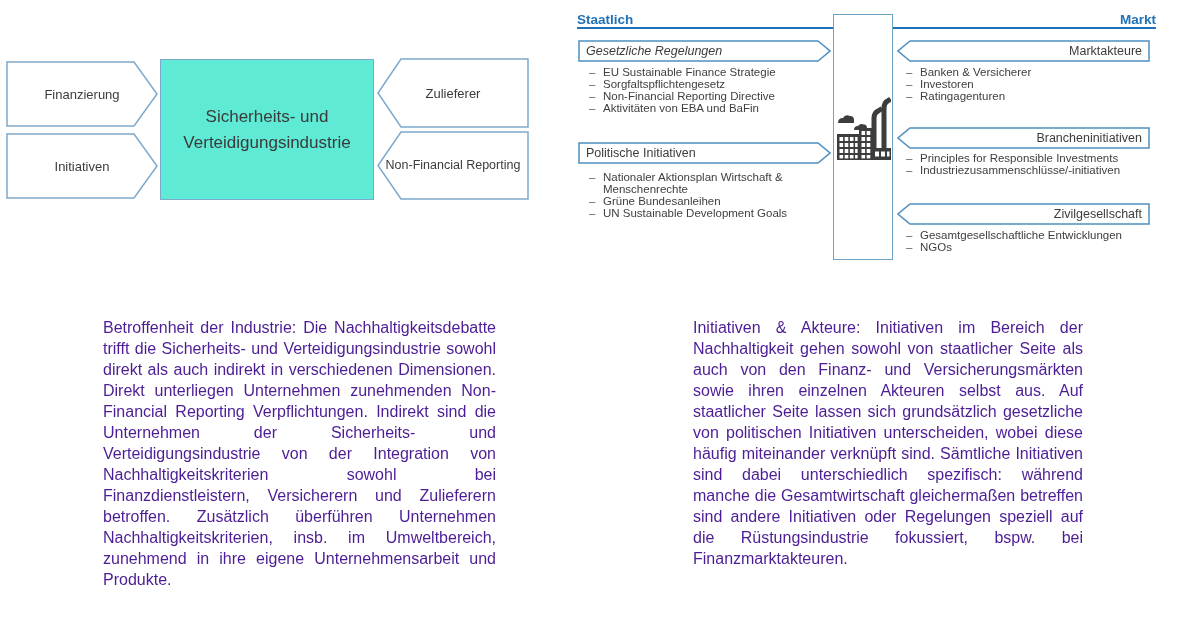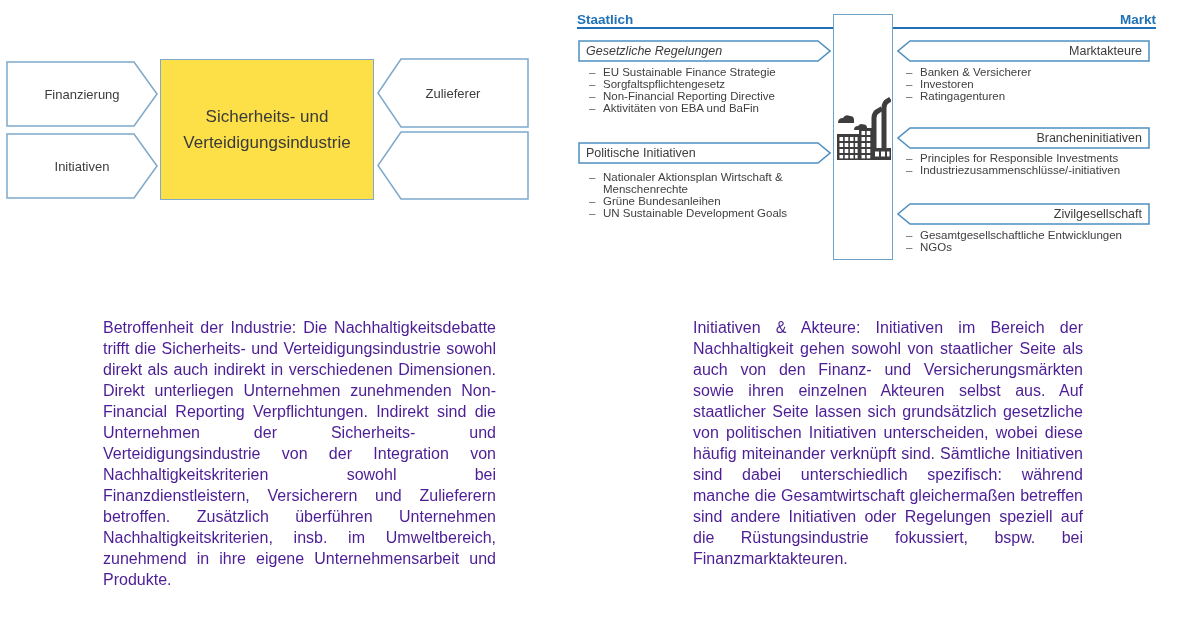--- a/index.html
+++ b/index.html
@@ -9,21 +9,21 @@
     font-family:"Liberation Sans", sans-serif; color:#3a3a3a; overflow:hidden;
   }
   
   .shape-svg{ position:absolute; display:block; }
   .shape-label{
     position:absolute; display:flex; align-items:center; justify-content:center;
     text-align:right; font-size:13px; color:#3c3c3c; line-height:15px;
   }
   .center-box{
     position:absolute; left:160px; top:59px; width:214px; height:141px;
-    border:1.5px solid #7ca9cc; background:#fde047;
+    border:1.5px solid #7ca9cc; background:#5eead4;
     display:flex; flex-direction:column; align-items:center; justify-content:center;
     font-size:17px; line-height:26px; color:#3a3a3a; text-align:center;
   }
   
   .col-header{
     position:absolute; top:12px; font-size:13.5px; font-weight:bold; color:#1f72b8;
   }
   .header-rule{ position:absolute; top:27px; height:2px; background:#1f72b8; }
   .title-label{
     position:absolute; font-size:12.5px; color:#3c3c3c; line-height:22px; white-space:nowrap;
@@ -64,20 +64,21 @@
   </div>
 
   <svg class="shape-svg" style="left:377px; top:58px;" width="152" height="70">
     <polygon points="151,1 24,1 1,35 24,69 151,69" fill="#ffffff" stroke="#7ca9cc" stroke-width="1.5"></polygon>
   </svg>
   <div class="shape-label" style="left:377px; top:58px; width:152px; height:70px;">Zulieferer</div>
 
   <svg class="shape-svg" style="left:377px; top:131px;" width="152" height="69">
     <polygon points="151,1 24,1 1,34.5 24,68 151,68" fill="#ffffff" stroke="#7ca9cc" stroke-width="1.5"></polygon>
   </svg>
+  <div class="shape-label" style="left:377px; top:131px; width:152px; height:69px; font-size:12.5px;">Non-Financial Reporting</div>
 
   <div class="col-header" style="left:577px;">Staatlich</div>
   <div class="header-rule" style="left:577px; width:256px;"></div>
 
   <div class="col-header" style="left:1056px; width:100px; text-align:right;">Markt</div>
   <div class="header-rule" style="left:893px; width:263px;"></div>
 
   <div class="tall-box"></div>
   <svg class="factory" width="54" height="64" viewBox="0 0 54 64">
     <g fill="#3d3d3d">

